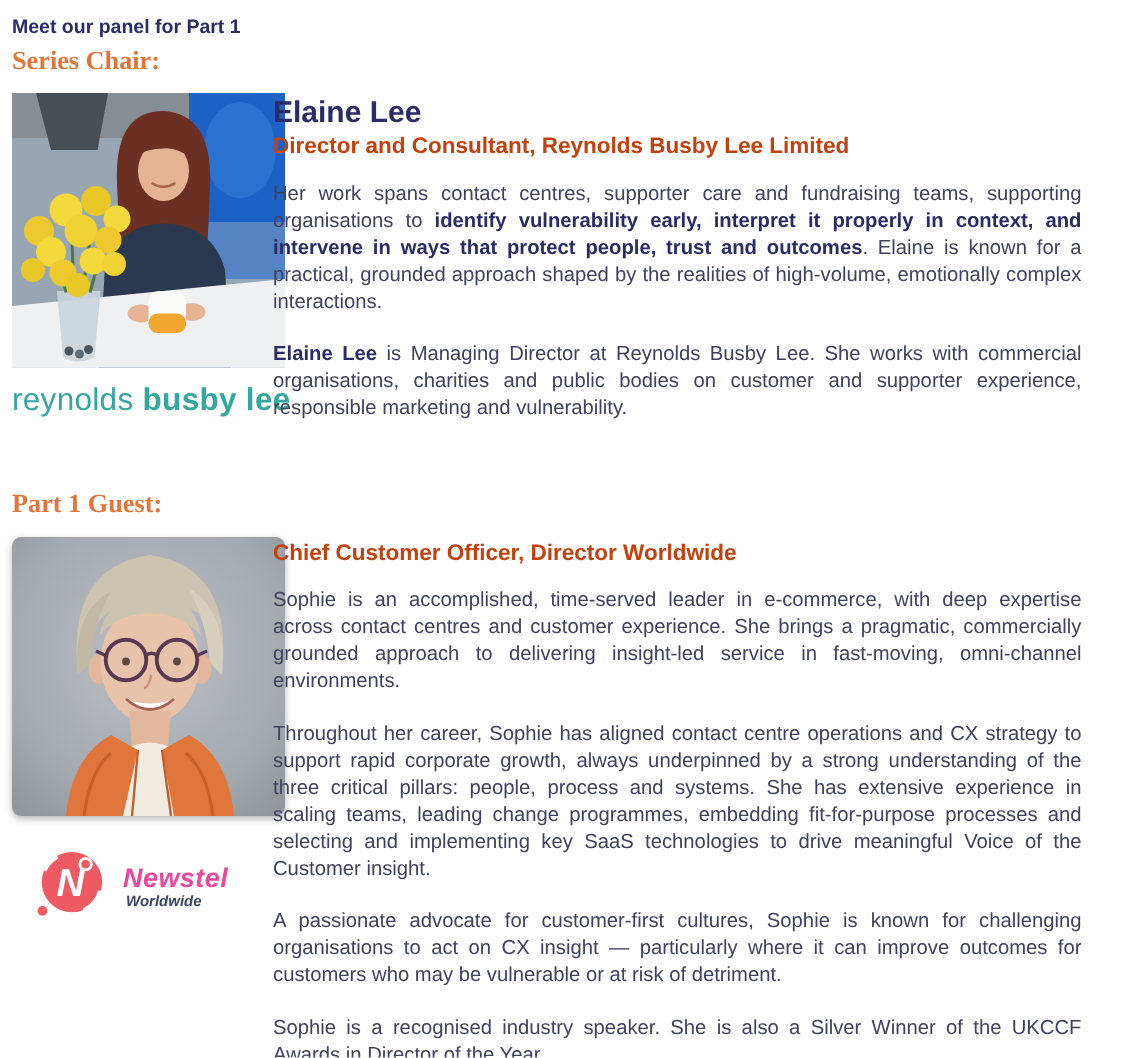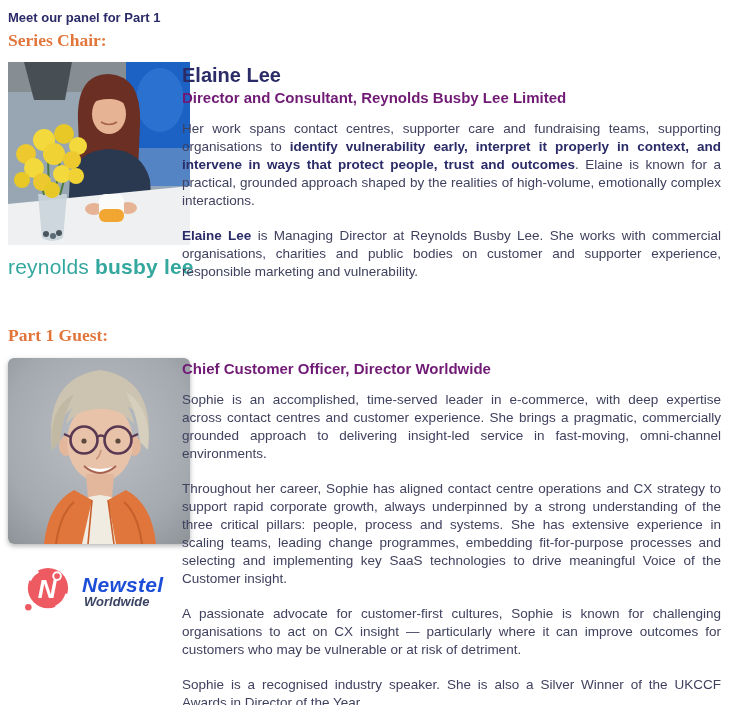--- a/index.html
+++ b/index.html
@@ -38,34 +38,34 @@
     font-size: 21px; line-height: 26px; letter-spacing: 0.2px;
     color: #34a79e; white-space: nowrap;
   }
   .rbl-logo .light { font-weight: normal; }
   .rbl-logo .bold  { font-weight: bold; }
 
   
   .newstel-logo { margin: 22px 0 0 16px; display: flex; align-items: center; }
   .newstel-text { margin-left: 12px; }
   .newstel-name {
-    font-size: 21px; line-height: 22px; font-weight: bold; font-style: italic;
-    color: #1d4ed8; letter-spacing: 0.3px;
+    font-size: 18px; line-height: 22px; font-weight: bold; font-style: italic;
+    color: #ec4899; letter-spacing: 0.3px;
   }
   .newstel-tagline {
-    font-size: 13px; line-height: 11px; font-style: italic; font-weight: bold;
+    font-size: 10px; line-height: 11px; font-style: italic; font-weight: bold;
     color: #3b4463; margin-left: 2px;
   }
 
   .person-name {
     font-size: 20px; line-height: 24px; font-weight: bold; color: #2a2b67;
     margin-top: 1px;
   }
   .person-role {
-    font-size: 15px; line-height: 18px; font-weight: bold; color: #701a75;
+    font-size: 15px; line-height: 18px; font-weight: bold; color: #c2410c;
     margin: 2px 0 13px 0;
   }
   .bio p {
     font-size: 13.5px; line-height: 18px;
     text-align: justify; color: #40415f;
     margin: 0 0 17px 0;
   }
   .bio p b { color: #2a2b67; }
 </style>
 </head>

